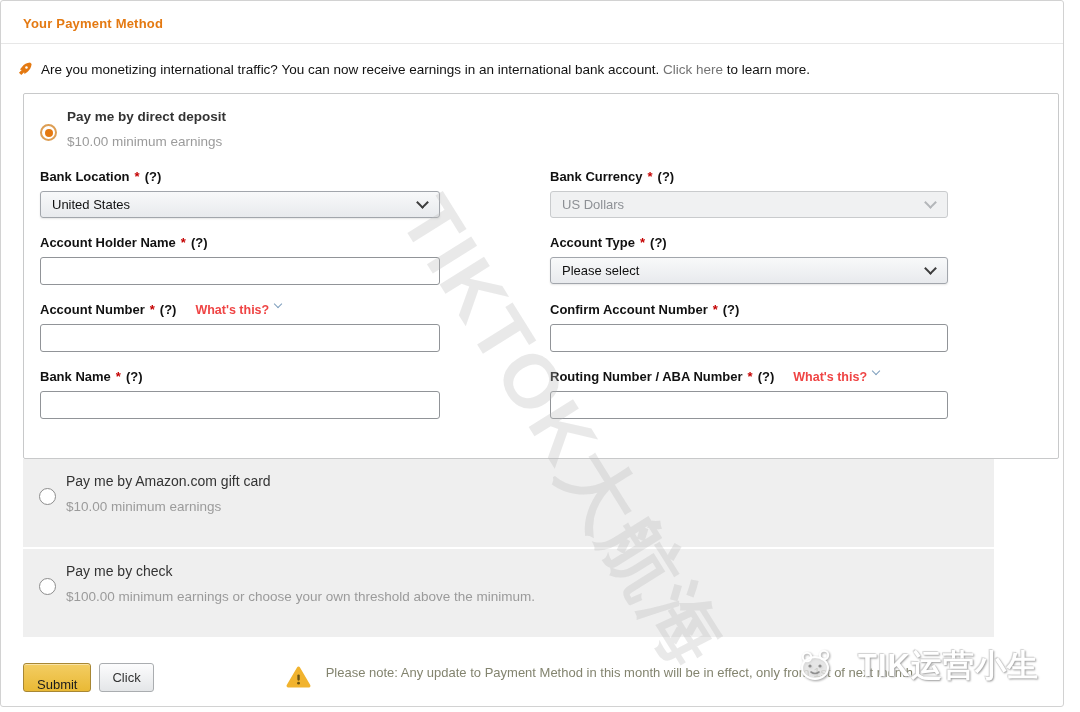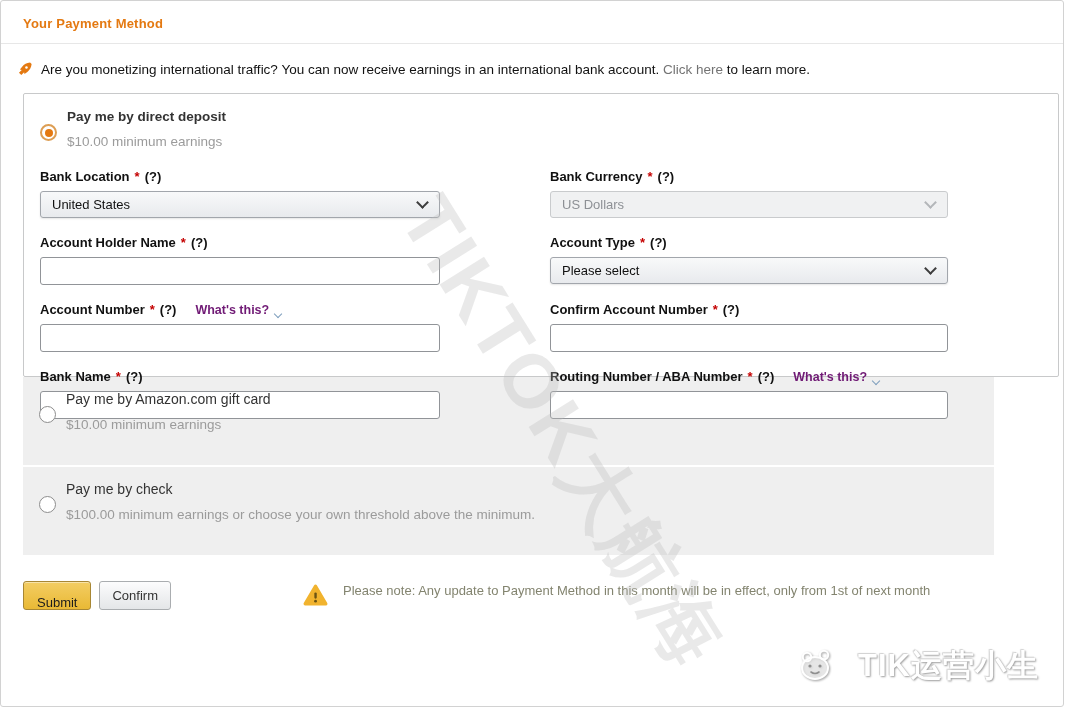--- a/index.html
+++ b/index.html
@@ -9,35 +9,35 @@
   
   .hdr{height:29px;padding:13px 0 0 22px;border-bottom:1px solid #e7e7e7;}
   .hdr-title{font-size:13px;font-weight:bold;color:#e47911;letter-spacing:.2px;}
 
   
   .announce{display:flex;align-items:center;gap:7px;margin:16px 22px 14px 14px;font-size:13.5px;color:#111;}
   .announce .lnk{color:#737373;cursor:pointer;text-decoration:none;}
   .rocket{width:19px;height:19px;flex:0 0 auto;}
 
   
-  .mainbox{margin-left:22px;width:1036px;height:284px;box-sizing:border-box;border:1px solid #c8c9ca;border-radius:2px;padding:15px 0 0 16px;background:#fff;}
+  .mainbox{margin-left:22px;width:1036px;height:366px;box-sizing:border-box;border:1px solid #c8c9ca;border-radius:2px;padding:15px 0 0 16px;background:#fff;}
   .opt-head{display:flex;gap:10px;}
   .radio-sel{width:13px;height:13px;border:2px solid #dd9e54;border-radius:50%;background:#fff;margin-top:15px;position:relative;flex:0 0 auto;cursor:pointer;}
   .radio-sel::after{content:"";position:absolute;left:2.5px;top:2.5px;width:8px;height:8px;border-radius:50%;background:#e47911;}
   .radio-un{width:15px;height:15px;border:1px solid #8d8d8d;border-radius:50%;background:#fff;margin-top:15px;flex:0 0 auto;cursor:pointer;}
   .opt-title{font-weight:bold;font-size:13.5px;color:#333;margin-bottom:10px;}
   .opt-sub{font-size:13.5px;color:#9b9b9b;}
 
   
   .grid{display:grid;grid-template-columns:400px 398px;column-gap:110px;margin-top:20px;}
   .field{margin-bottom:17px;}
   .flabel{font-size:13px;font-weight:bold;color:#111;margin-bottom:7px;display:flex;align-items:center;gap:5px;}
   .req{color:#c40000;font-weight:bold;}
   .helpm{color:#111;font-weight:bold;cursor:pointer;}
-  .whats{color:#701a75;font-weight:bold;font-size:12.5px;margin-left:14px;display:inline-flex;align-items:flex-end;gap:6px;cursor:pointer;text-decoration:none;}
+  .whats{color:#ef4444;font-weight:bold;font-size:12.5px;margin-left:14px;display:inline-flex;align-items:flex-start;gap:6px;cursor:pointer;text-decoration:none;}
   .chev-sm{width:5px;height:5px;border-right:1.6px solid #7e9ebd;border-bottom:1.6px solid #7e9ebd;transform:rotate(45deg);margin-top:-2px;}
   .sel{height:27px;box-sizing:border-box;border:1px solid #a2a6ac;border-radius:3px;background:linear-gradient(#f8f9fa,#e8eaed);display:flex;align-items:center;justify-content:space-between;padding:0 12px 0 11px;font-size:13px;color:#111;box-shadow:0 1px 2px rgba(0,0,0,.10);cursor:pointer;}
   .chev{width:7px;height:7px;border-right:2px solid #3d3d3d;border-bottom:2px solid #3d3d3d;transform:rotate(45deg);margin-top:-4px;}
   .sel.disabled{background:#f0f1f2;border-color:#c9cbcd;color:#8d9095;box-shadow:none;cursor:default;}
   .sel.disabled .chev{border-color:#b3b6b9;}
   .tinput{width:100%;height:28px;box-sizing:border-box;border:1px solid #919498;border-radius:3px;font-size:13px;padding:0 8px;background:#fff;font-family:inherit;}
 
   
   .panel{margin-left:22px;width:971px;height:88px;background:#efefef;box-sizing:border-box;padding:14px 0 0 16px;display:flex;gap:10px;}
   .panel.second{margin-top:2px;}
@@ -192,21 +192,21 @@
   <div class="panel second">
     <span class="radio-un"></span>
     <span>
       <div class="opt-title">Pay me by check</div>
       <div class="opt-sub">$100.00 minimum earnings or choose your own threshold above the minimum.</div>
     </span>
   </div>
 
   <div class="footerbar">
     <button class="btn btn-submit">Submit</button>
-    <button class="btn btn-cancel">Confirm</button>
+    <button class="btn btn-cancel">Click</button>
     <div class="note">
       <svg class="warn-ic" viewBox="0 0 24 24">
         <path d="M12 3 L22 20 H2 Z" fill="#f1b32e" stroke="#f1b32e" stroke-width="3" stroke-linejoin="round"></path>
         <rect x="10.9" y="9" width="2.3" height="6" rx="1.1" fill="#6b5312"></rect>
         <circle cx="12.05" cy="17.4" r="1.35" fill="#6b5312"></circle>
       </svg>
       <span>Please note: Any update to Payment Method in this month will be in effect, only from 1st of next month</span>
     </div>
   </div>
 

